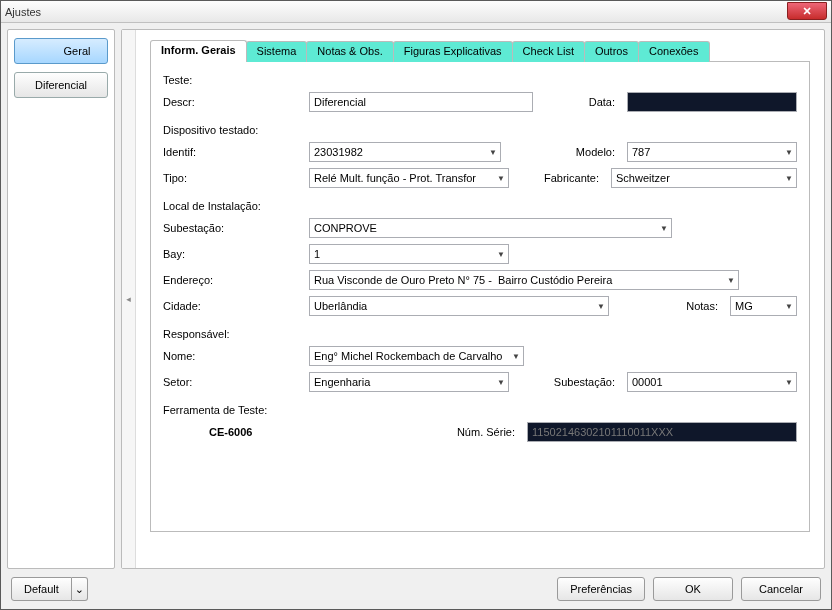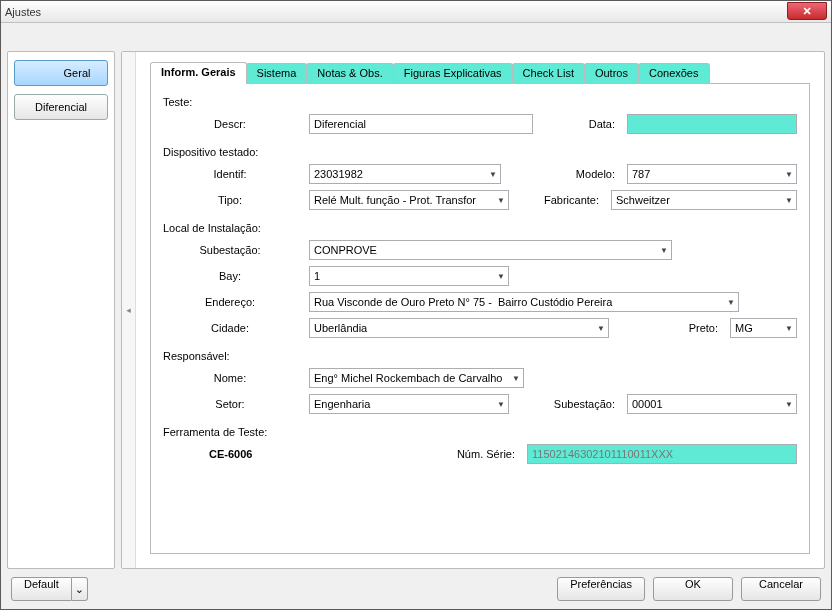--- a/index.html
+++ b/index.html
@@ -1,45 +1,45 @@
 <!DOCTYPE html>
 <html><head>
 <meta charset="utf-8">
 <style>
   * { box-sizing: border-box; font-family: "Segoe UI", Tahoma, sans-serif; font-size: 11px; }
   body { margin: 0; background: #fff; }
-  .window { width: 832px; height: 610px; border: 1px solid #5a5a5a; background: #f0f0f0; display: flex; flex-direction: column; gap: 22px; }
+  .window { width: 832px; height: 610px; border: 1px solid #5a5a5a; background: #f0f0f0; display: flex; flex-direction: column; }
   .titlebar { height: 22px; background: linear-gradient(#fdfdfd,#e8e8e8); border-bottom: 1px solid #c0c0c0; display: flex; align-items: center; padding: 0 4px; position: relative; }
   .titlebar .title { color: #333; }
   .close-btn { position: absolute; right: 4px; top: 1px; width: 40px; height: 18px; background: linear-gradient(#e67,#c72c2c); border: 1px solid #8a2020; border-radius: 0 0 3px 3px; color: #fff; display: flex; align-items: center; justify-content: center; font-weight: bold; font-size: 10px; cursor: default;}
   .content { flex: 1; display: flex; flex-direction: column; padding: 6px; gap: 6px; }
   .upper { flex: 1; display: flex; gap: 6px; }
   .sidebar { width: 108px; border: 1px solid #bbb; border-radius: 2px; background: #fff; padding: 8px 6px; display: flex; flex-direction: column; gap: 8px; }
   .side-btn { height: 26px; border: 1px solid #9aa; border-radius: 3px; background: linear-gradient(#fefefe,#e6e6e6); display: flex; align-items: center; justify-content: center; cursor: default; }
   .side-btn.active { background: linear-gradient(#d6ecff,#a7d7ff); border-color: #5a9acb; padding-left: 32px; }
   .main { flex: 1; border: 1px solid #bbb; border-radius: 2px; background: #fff; display: flex; position: relative; }
   .gutter { width: 14px; background: #f6f6f6; border-right: 1px solid #ddd; display: flex; align-items: center; justify-content: center; color: #888; }
   .gutter .arrow { font-size: 9px; }
   .panel { flex: 1; padding: 10px 14px 6px 14px; position: relative; }
   .tabs { display: flex; border-bottom: 1px solid #bbb; height: 22px; }
   .tab { padding: 3px 10px 0 10px; border: 1px solid #bbb; border-bottom: none; background: #5eead4; margin-right: -1px; border-radius: 3px 3px 0 0; cursor: default; position: relative; top: 1px; }
   .tab.active { background: #fff; font-weight: bold; top: 0; height: 22px; z-index: 2; }
   .tabbody { border: 1px solid #bbb; border-top: none; padding: 8px 12px 12px 12px; min-height: 470px; }
   .section { margin-bottom: 12px; }
   .section-title { margin: 4px 0 6px 0; }
   .row { display: flex; align-items: center; margin-bottom: 6px; gap: 6px; }
-  .lbl { width: 140px; text-align: center; padding-right: 6px; }
+  .lbl { width: 140px; text-align: left; padding-right: 6px; }
   .lbl2 { width: 70px; text-align: right; padding-right: 6px; }
   input.text { height: 20px; border: 1px solid #abadb3; padding: 1px 4px; background: #fff; }
-  input.text:disabled { background: #5eead4; color: #777; }
+  input.text:disabled { background: #0f172a; color: #777; }
   .combo { position: relative; display: inline-flex; align-items: center; }
   .combo input { height: 20px; border: 1px solid #abadb3; padding: 1px 18px 1px 4px; background: #fff; width: 100%; }
   .combo .caret { position: absolute; right: 4px; font-size: 8px; color: #444; pointer-events: none; }
   .footer { display: flex; align-items: center; gap: 8px; padding: 2px 4px; }
-  .btn { height: 24px; min-width: 80px; border: 1px solid #9a9a9a; border-radius: 3px; background: linear-gradient(#fefefe,#e6e6e6); display: inline-flex; justify-content: center; padding: 0 12px; cursor: default; }
+  .btn { height: 24px; min-width: 80px; border: 1px solid #9a9a9a; border-radius: 3px; background: linear-gradient(#fefefe,#e6e6e6); display: inline-flex; align-items: center; justify-content: center; padding: 0 12px; cursor: default; }
   .split-btn { display: inline-flex; }
   .split-btn .btn { border-radius: 3px 0 0 3px; min-width: 60px;}
   .split-btn .drop { width: 16px; height: 24px; border: 1px solid #9a9a9a; border-left: none; border-radius: 0 3px 3px 0; background: linear-gradient(#fefefe,#e6e6e6); display: inline-flex; align-items: center; justify-content: center; font-size: 8px;}
   .spacer { flex: 1; }
   .bold { font-weight: bold; }
 </style>
 </head>
 <body>
 
 <div class="window">
@@ -144,21 +144,21 @@
                     <span class="caret">▼</span>
                 </div>
               </div>
               <div class="row">
                 <span class="lbl">Cidade:</span>
                 <div class="combo" style="width:300px">
                   <input value="Uberlândia" style="">
                     <span class="caret">▼</span>
                 </div>
                 <span style="flex:1"></span>
-                <span class="lbl2">Preto:</span>
+                <span class="lbl2">Notas:</span>
                 <div class="combo" style="width:67px">
                   <input value="MG" style="">
                     <span class="caret">▼</span>
                 </div>
               </div>
             </div>
 
             <div class="section">
               <div class="section-title">Responsável:</div>
               <div class="row">

